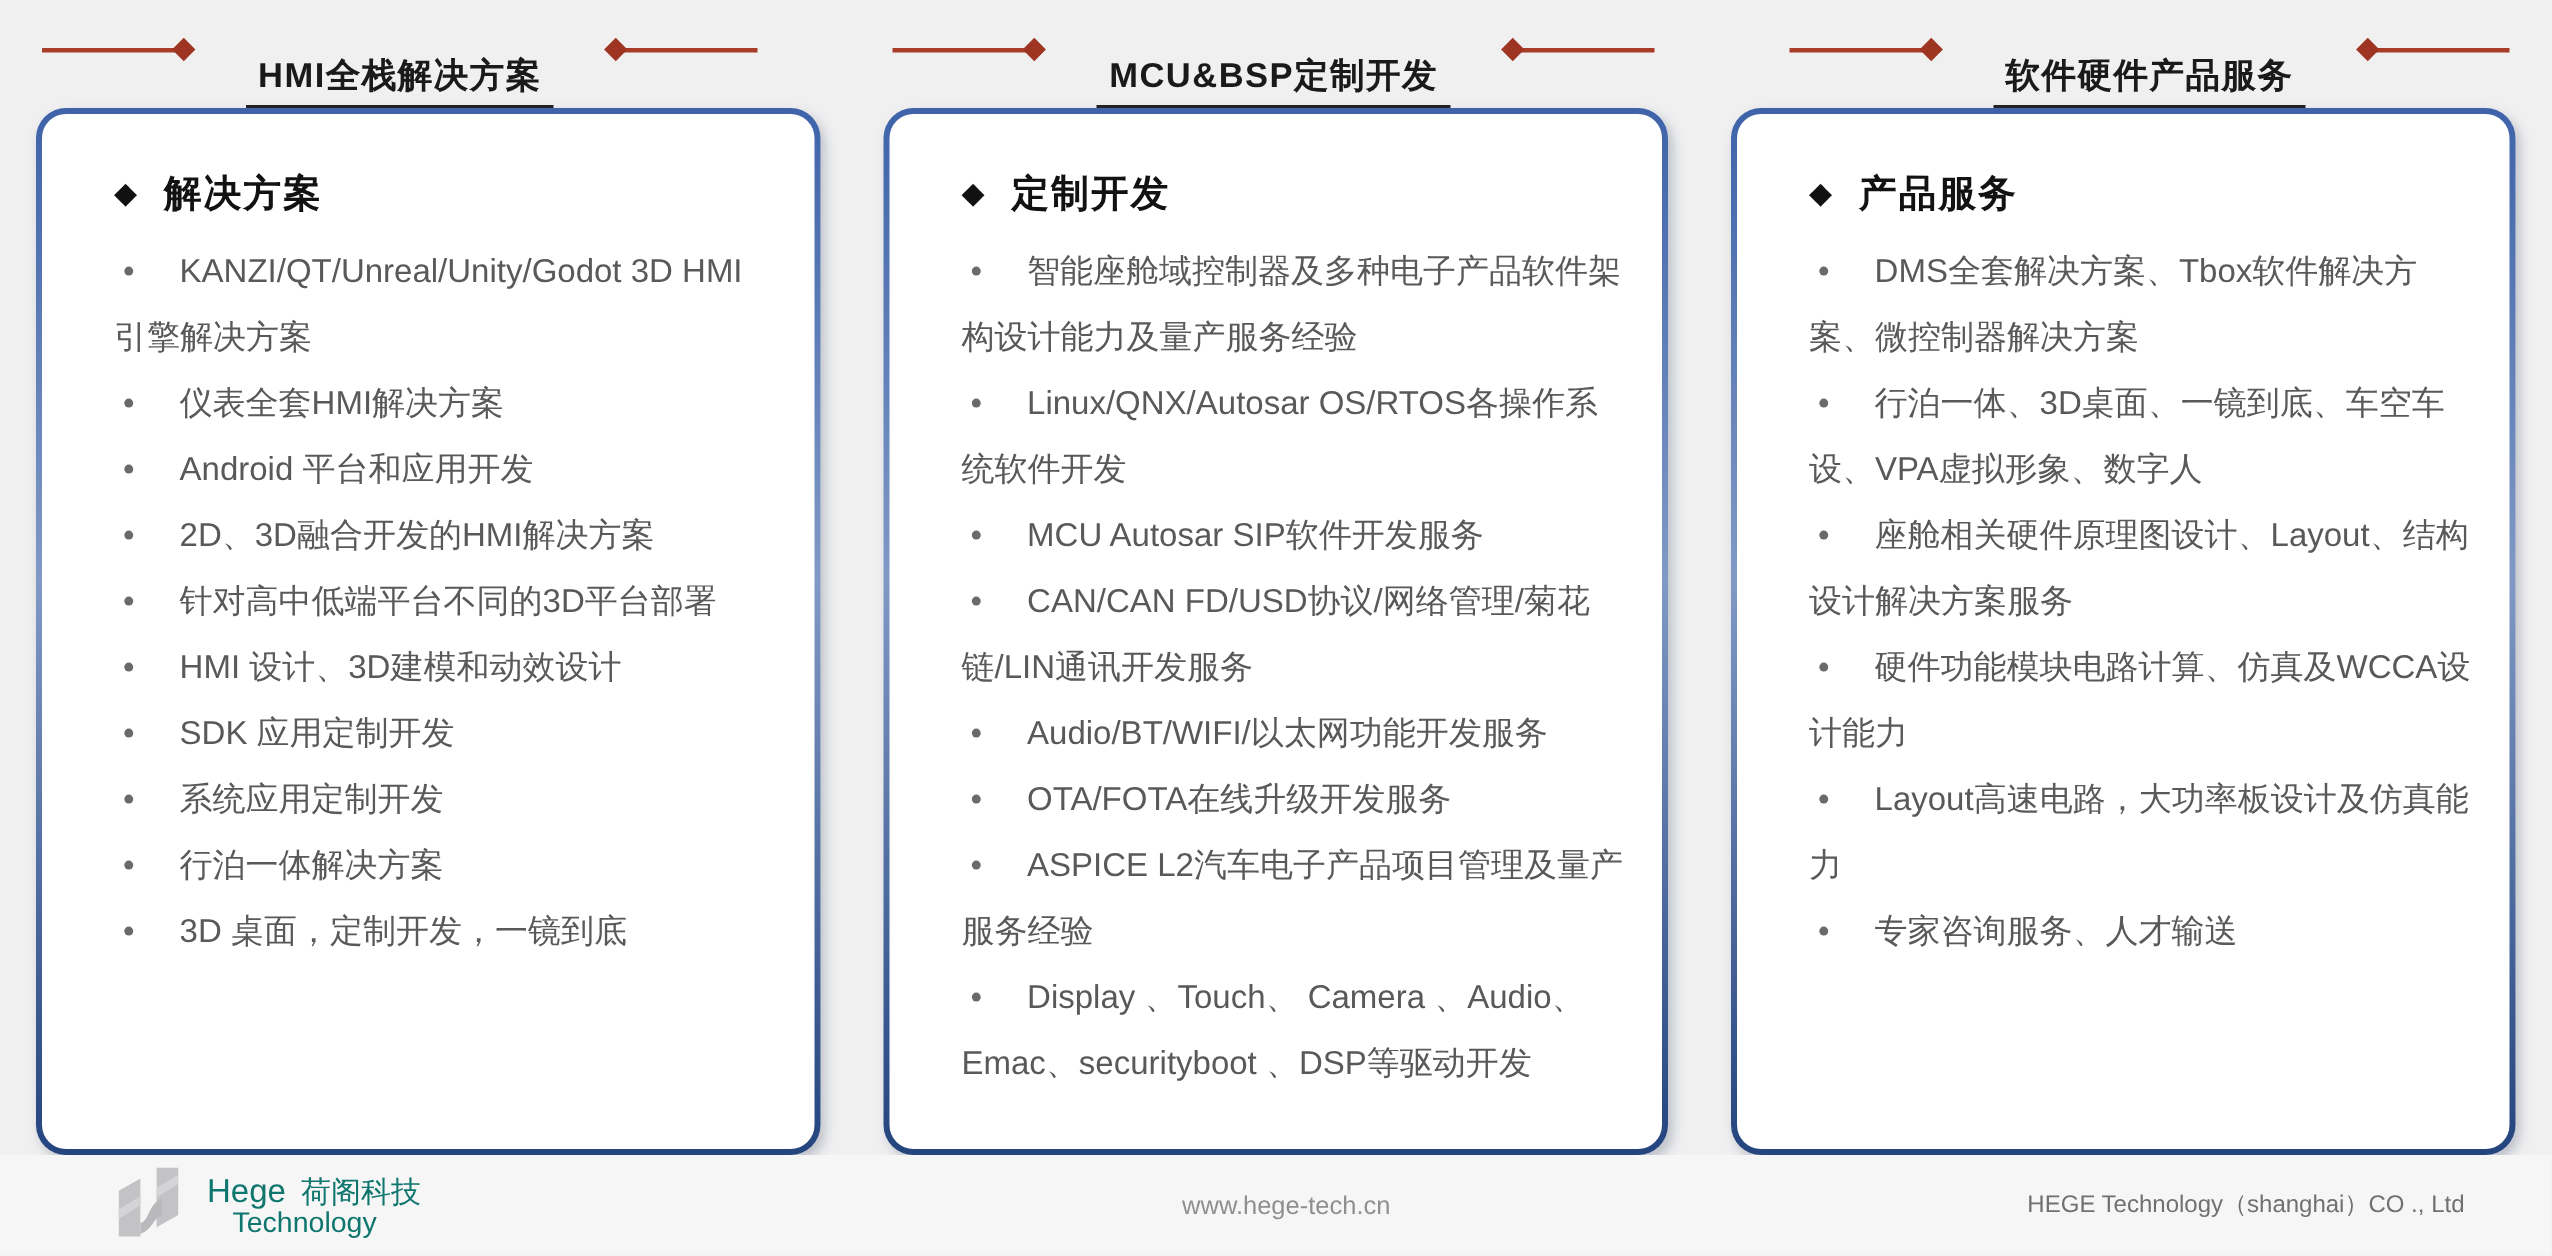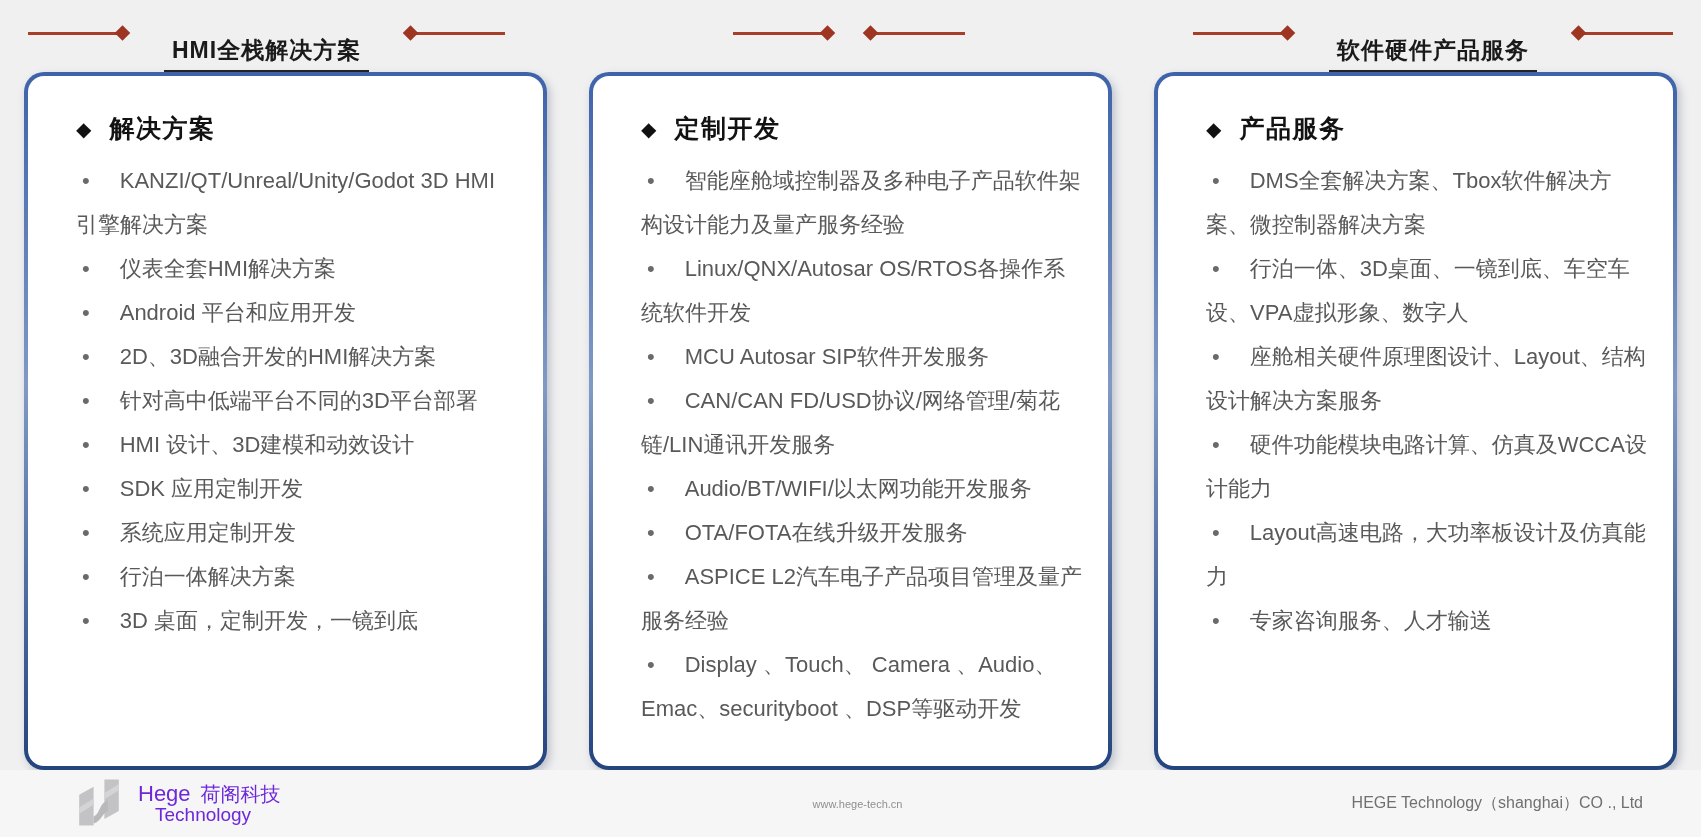--- a/index.html
+++ b/index.html
@@ -65,25 +65,25 @@
   
   .footer {
     height: 67px;
     display: flex;
     align-items: center;
     padding: 0 58px 0 72px;
     background: #f6f6f7;
   }
   .f-left { flex: 1; display: flex; align-items: center; gap: 12px; }
   .logo-mark { flex: 0 0 auto; }
-  .logo-text { color: #6d28d9; line-height: 1.05; }
+  .logo-text { color: #0f766e; line-height: 1.05; }
   .lt-top { font-size: 22px; }
   .lt-cn { font-size: 20px; margin-left: 10px; }
   .lt-bottom { font-size: 19px; margin-left: 17px; }
-  .f-center { color: #8f8f90; font-size: 11px; white-space: nowrap; text-align: center; }
+  .f-center { color: #8f8f90; font-size: 17px; white-space: nowrap; text-align: center; }
   .f-right { flex: 1; text-align: right; color: #707072; font-size: 16px; white-space: nowrap; }
 </style>
 </head>
 <body>
 
 <div class="slide">
 
   <div class="top-banner">
     <div class="hseg">
       <div class="hline d-right">
@@ -91,20 +91,21 @@
         </div>
       <div class="htitle">HMI全栈解决方案</div>
       <div class="hline d-left">
           <span class="dia"></span>
         </div>
     </div>
     <div class="hseg">
       <div class="hline d-right">
           <span class="dia"></span>
         </div>
+      <div class="htitle">MCU&amp;BSP定制开发</div>
       <div class="hline d-left">
           <span class="dia"></span>
         </div>
     </div>
     <div class="hseg">
       <div class="hline d-right">
           <span class="dia"></span>
         </div>
       <div class="htitle">软件硬件产品服务</div>
       <div class="hline d-left">

